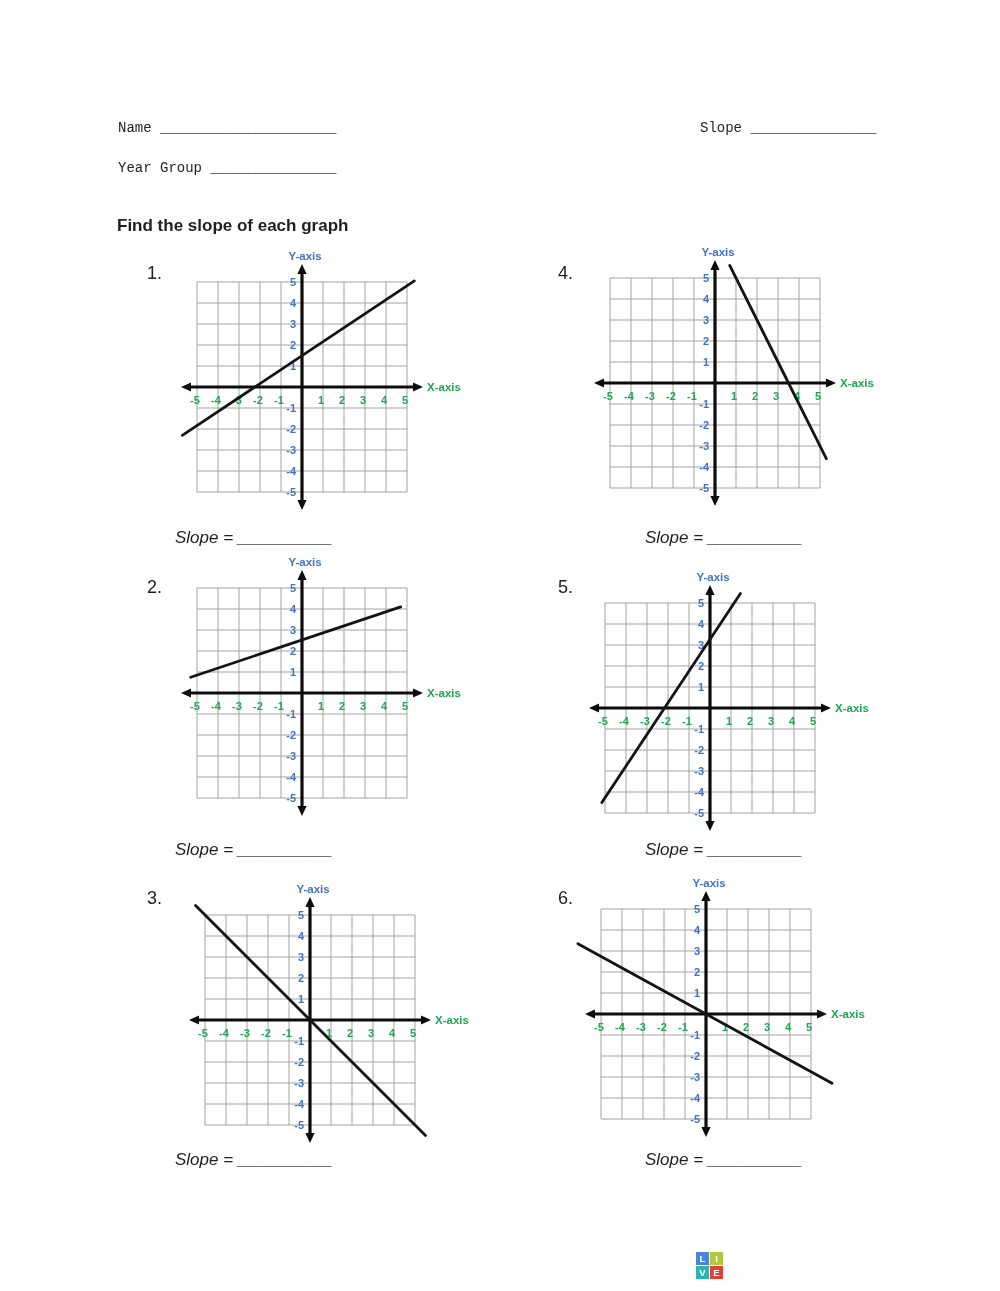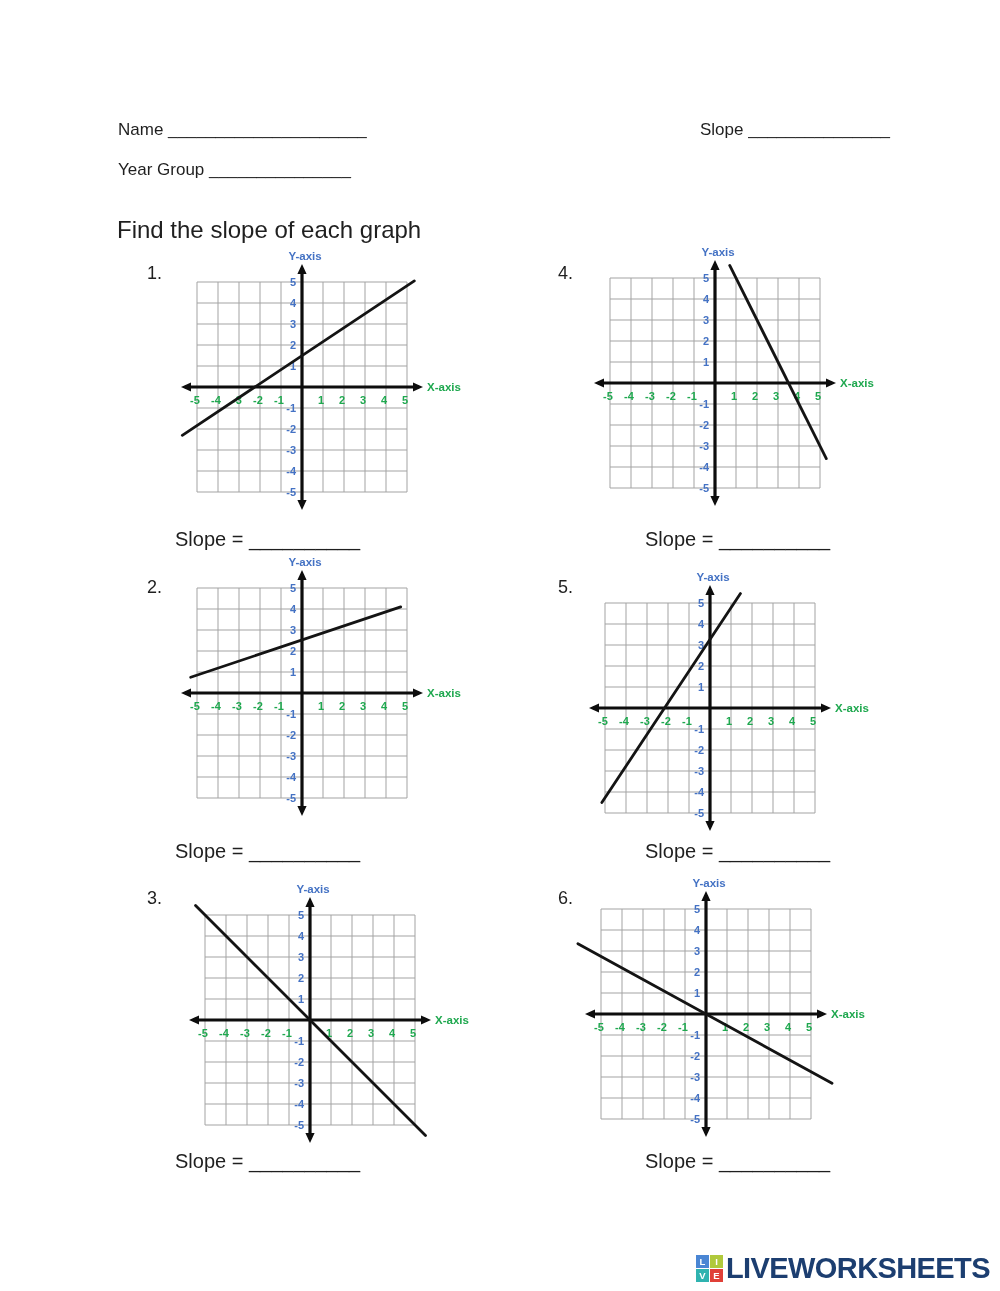--- a/index.html
+++ b/index.html
@@ -1,24 +1,24 @@
 <!DOCTYPE html>
 <html><head>
 <meta charset="utf-8">
 <style>
   html,body{margin:0;padding:0;}
   body{
     width:1000px;height:1291px;background:#ffffff;position:relative;
     font-family:"Liberation Sans",sans-serif;color:#1f1f1f;overflow:hidden;
   }
   .abs{position:absolute;}
-  .hdr{font-size:17px;white-space:nowrap;}
-  .instruction{font-size:24px;font-weight:normal;white-space:nowrap;}
+  .hdr{font-size:14px;white-space:nowrap;font-family:Liberation Mono, monospace;}
+  .instruction{font-size:17px;font-weight:bold;white-space:nowrap;}
   .qnum{font-size:18px;}
-  .slope-row{font-size:20px;white-space:nowrap;}
+  .slope-row{font-size:17px;white-space:nowrap;font-style:italic;}
   .slope-row .blank{letter-spacing:0;}
   .graph-box{width:300px;height:266px;}
   .graph-box svg{display:block;}
   .logo{position:absolute;left:696px;top:1252px;display:flex;align-items:center;}
   .logo-grid{display:grid;grid-template-columns:13px 13px;grid-auto-rows:13px;gap:1px;margin-right:3px;}
   .logo-sq{color:#ffffff;font-size:9.5px;font-weight:bold;display:flex;align-items:center;justify-content:center;font-family:"Liberation Sans",sans-serif;}
   .logo-text{font-size:29px;font-weight:bold;letter-spacing:-0.6px;font-family:"Liberation Sans",sans-serif;}
 </style>
 </head>
 <body>
@@ -400,14 +400,13 @@
   <span class="blank">__________</span>
 </div>
 
 <div class="logo">
   <div class="logo-grid">
     <div class="logo-sq" style="background: rgb(74, 134, 212);">L</div>
     <div class="logo-sq" style="background: rgb(176, 201, 60);">I</div>
     <div class="logo-sq" style="background: rgb(47, 179, 176);">V</div>
     <div class="logo-sq" style="background: rgb(224, 64, 56);">E</div>
   </div>
-  <div class="logo-text" style="color: rgb(28, 62, 112);">LIVEWORKSHEETS</div>
 </div>
 
 </body></html>

